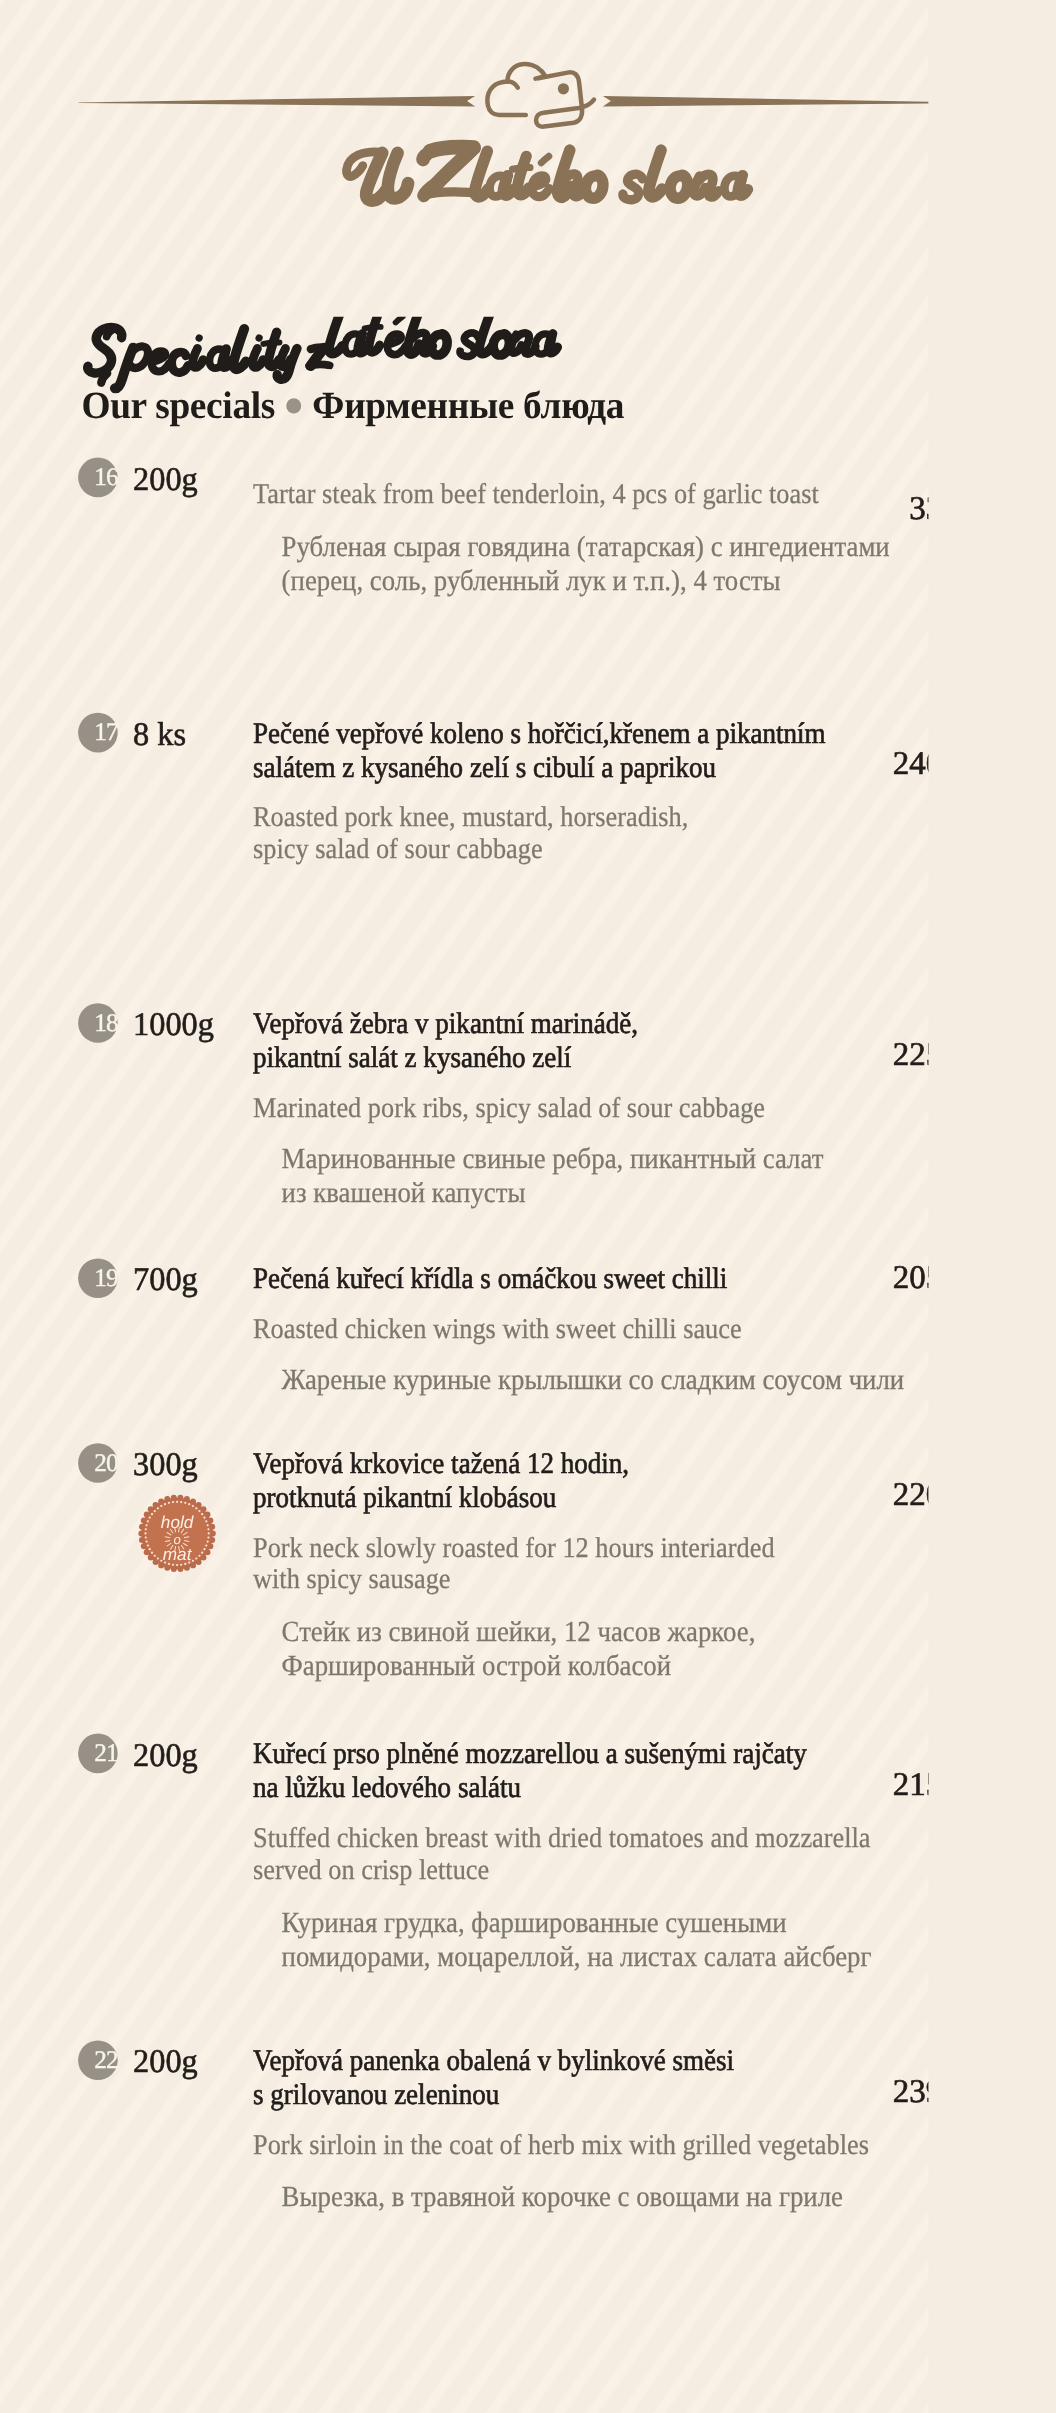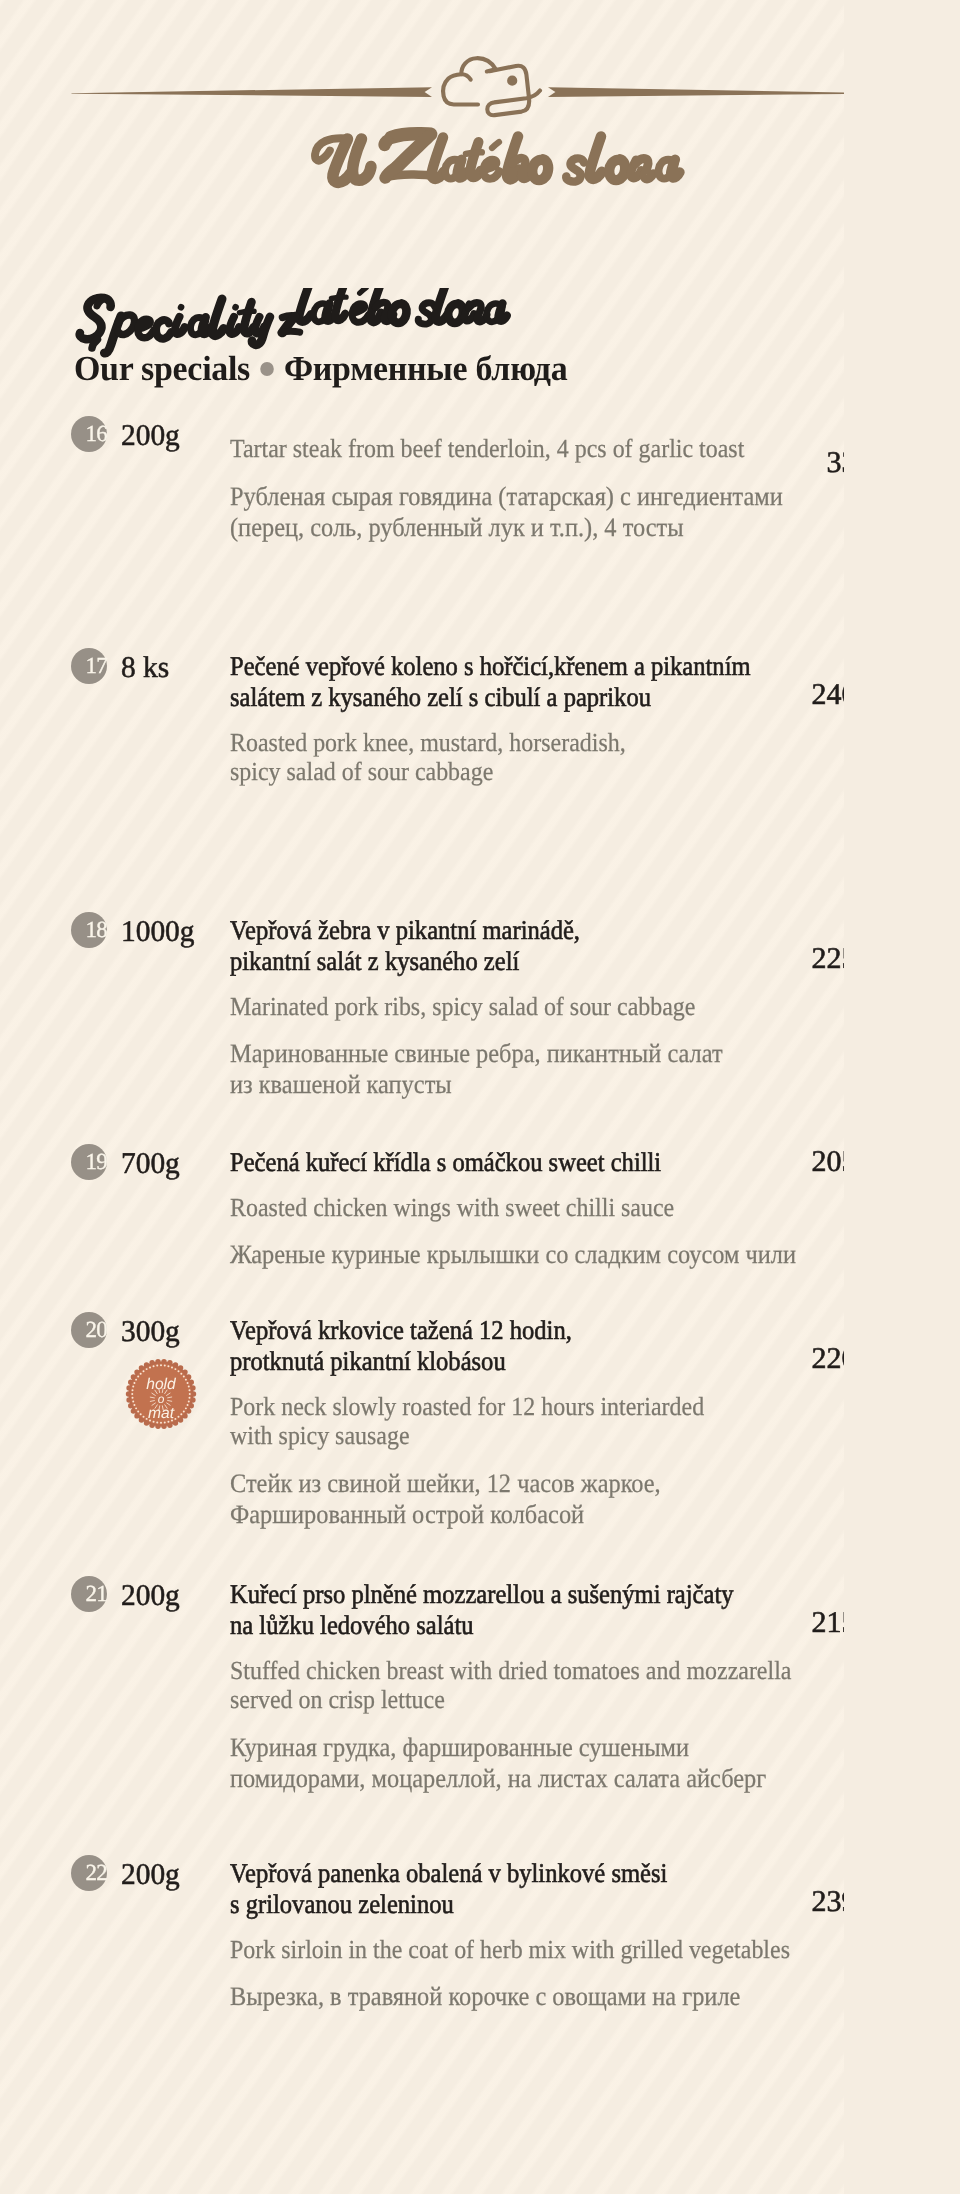--- a/index.html
+++ b/index.html
@@ -48,21 +48,21 @@
     white-space:nowrap;transform:scaleX(0.98);transform-origin:left top;}
   .body{position:absolute;left:230px;top:3px;width:700px;}
   .cz{font-size:27px;color:#211d1b;line-height:30.8px;
     -webkit-text-stroke:0.62px #211d1b;position:relative;}
   .cz .row{display:block;position:relative;white-space:nowrap;
     transform:scaleX(0.91);transform-origin:left top;}
   .price{position:absolute;right:81px;font-size:30px;color:#211d1b;
     -webkit-text-stroke:0.6px #211d1b;white-space:nowrap;text-align:center;}
   .en{font-size:26px;color:#7c786e;line-height:29.5px;margin-top:15px;
     -webkit-text-stroke:0.25px #7c786e;}
-  .ru{font-size:26.5px;color:#7c786e;line-height:31px;margin-top:17px;
+  .ru{font-size:26.5px;color:#7c786e;line-height:31px;margin-top:17px;margin-left:26px;
     -webkit-text-stroke:0.25px #7c786e;}
   .en div{white-space:nowrap;transform:scaleX(0.921);transform-origin:left top;}
   .ru div{white-space:nowrap;transform:scaleX(0.92);transform-origin:left top;}
 
   
   .stamp{position:absolute;left:124px;top:44px;width:74px;height:76px;}
   .stamp text{font-family:"Liberation Sans", sans-serif;font-style:italic;}
 </style>
 </head>
 <body>

